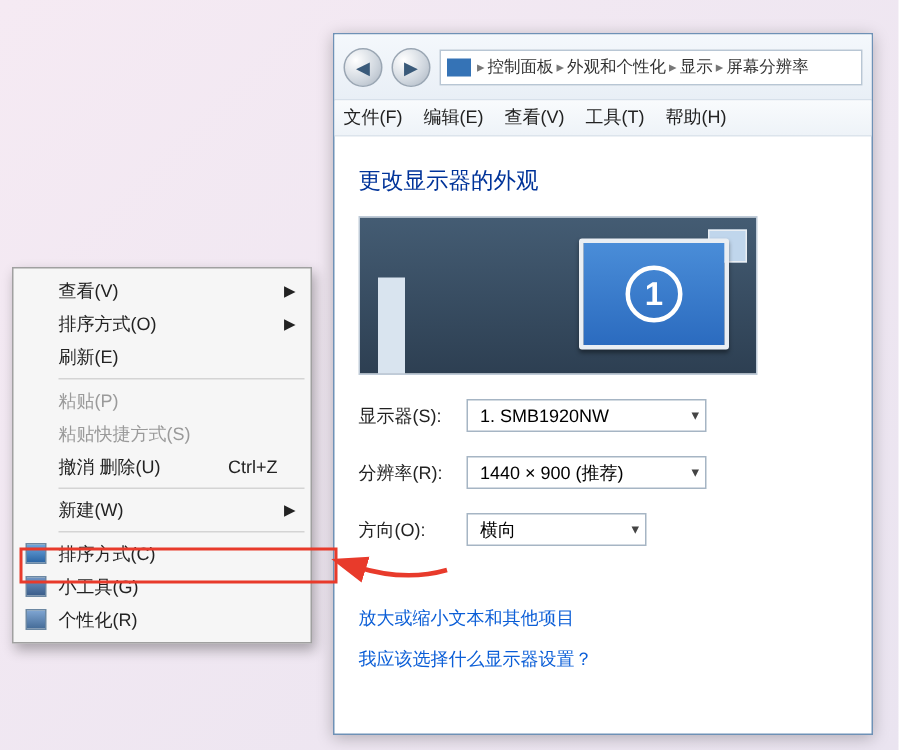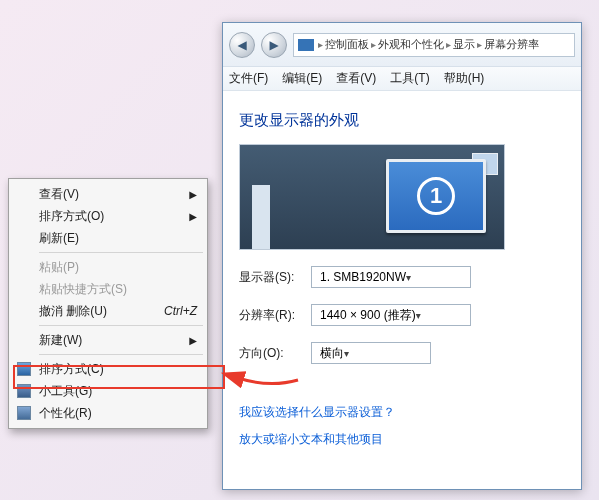--- a/index.html
+++ b/index.html
@@ -96,21 +96,21 @@
   .cp-preview-bar {
     position:absolute; left:12px; bottom:0; width:18px; height:64px;
     background:#d9e4ef;
   }
 
   .cp-row { display:flex; align-items:center; margin-top:16px; font-size:12px; }
   .cp-label { width: 72px; color:#222; }
   .cp-select {
     width: 160px; height: 22px;
     border: 1px solid #a6b5c4; background:#fff;
-    display:flex; align-items:center; justify-content:flex-start;
+    display:flex; align-items:center; justify-content:space-between;
     padding: 0 4px 0 8px; font-size:12px; cursor:pointer;
   }
   .cp-select .chev { font-size:10px; color:#444; }
   .cp-select.narrow { width: 120px; }
 
   .cp-links { margin-top:40px; font-size:12px; }
   .cp-links a {
     display:block; color:#0b5ed7; margin-bottom:10px;
     text-decoration:none; cursor:pointer;
   }
@@ -128,21 +128,21 @@
   }
   .ctx-item {
     display:flex; align-items:center;
     height: 22px;
     padding: 0 6px 0 28px;
     position: relative;
     color:#222;
     cursor: default;
   }
   .ctx-item.disabled { color:#9a9a9a; }
-  .ctx-item .shortcut { position:absolute; right:8px; color:#222;font-style:italic; }
+  .ctx-item .shortcut { position:absolute; right:20px; color:#222; }
   .ctx-item .arrow { position:absolute; right:8px; font-size:10px; color:#222; }
   .ctx-sep { height:1px; background:#d4d4d4; margin:3px 2px 3px 28px; }
   .ctx-icon {
     position:absolute; left:6px; top:4px;
     width:14px; height:14px;
   }
   .ctx-icon.monitor { background:linear-gradient(#6ea6de,#2a64a3); border:1px solid #6b87a2;}
   .ctx-icon.gadget { background:linear-gradient(#6f94c4,#3a5d8a); border:1px solid #6b87a2;}
   .ctx-icon.personal { background:linear-gradient(#7fa5d2,#456c98); border:1px solid #6b87a2;}
 
@@ -218,22 +218,22 @@
 
     <div class="cp-row">
       <span class="cp-label">方向(O):</span>
       <div class="cp-select narrow">
         <span>横向</span>
         <span class="chev">▾</span>
       </div>
     </div>
 
     <div class="cp-links">
+      <a>放大或缩小文本和其他项目</a>
       <a>我应该选择什么显示器设置？</a>
-      <a>放大或缩小文本和其他项目</a>
     </div>
   </div>
 </div>
 
 <div class="ctx-menu">
   <div class="ctx-item">
     <span>查看(V)</span>
     <span class="arrow">▶</span>
   </div>
   <div class="ctx-item">

